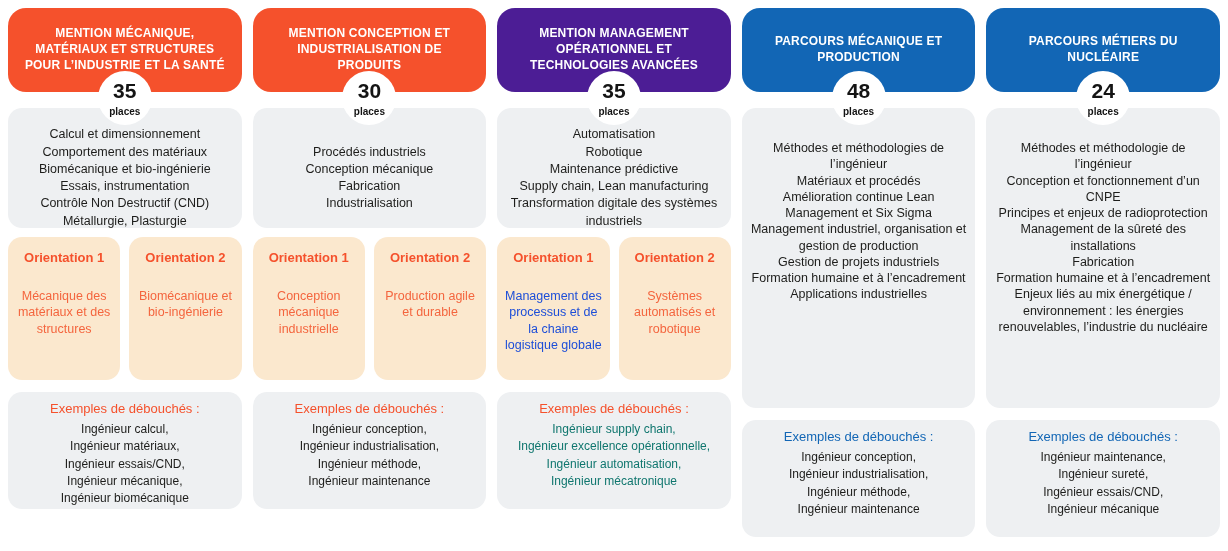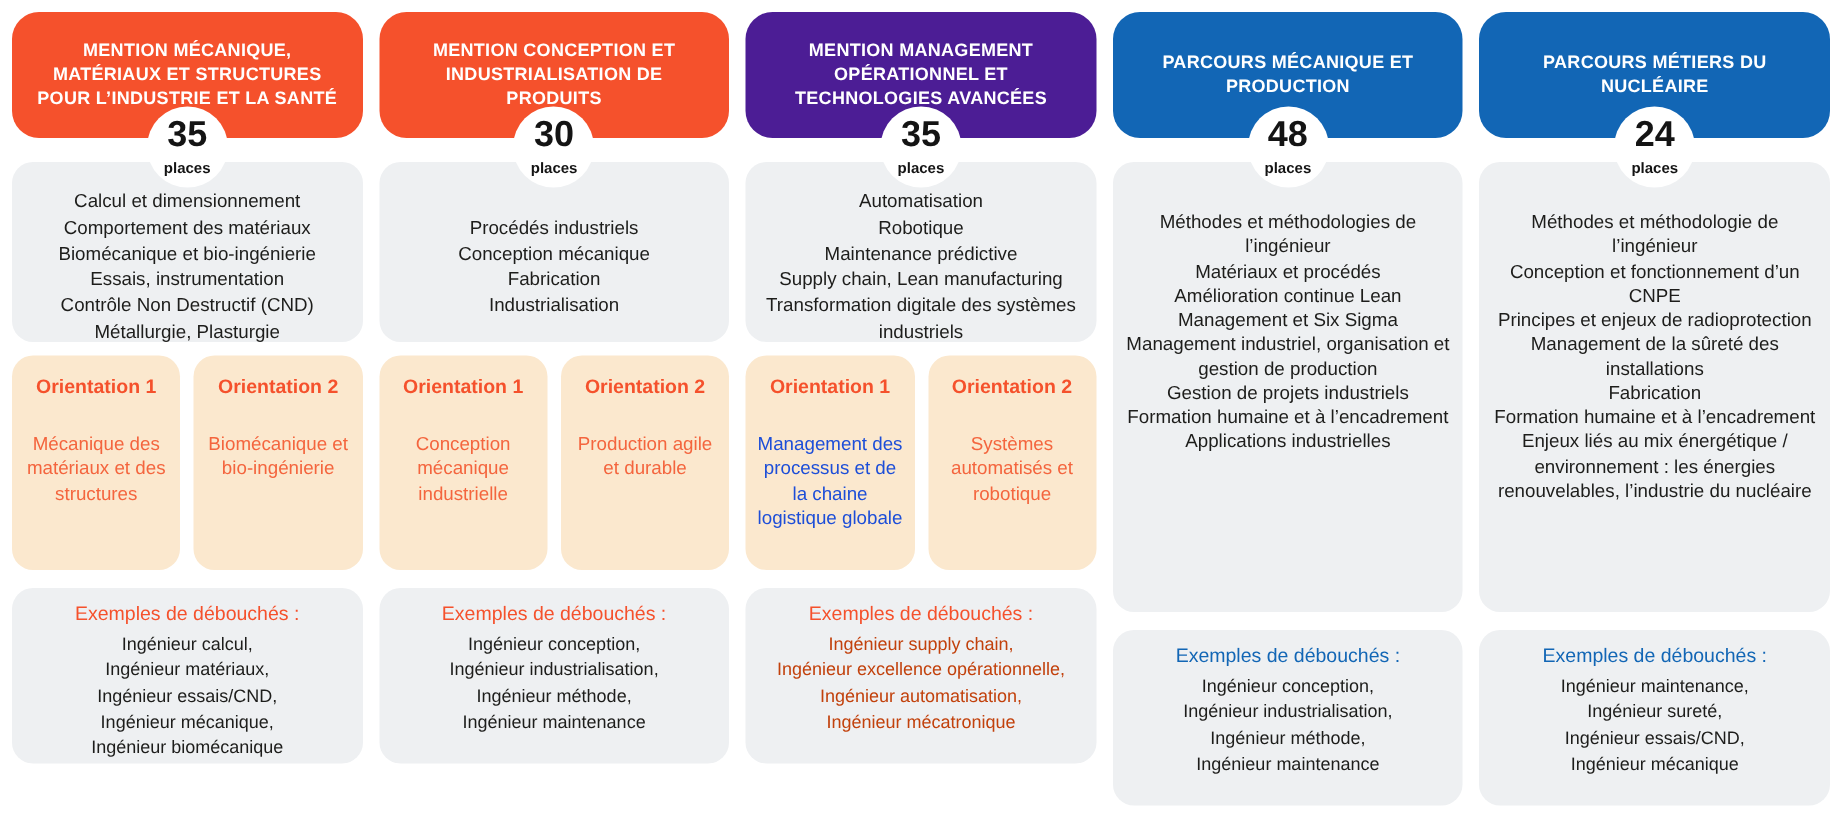--- a/index.html
+++ b/index.html
@@ -18,21 +18,21 @@
     display:flex;align-items:center;justify-content:center;
     color:#fff;text-align:center;padding:0 6px;
   }
   .hdr-title{font-weight:700;font-size:12px;line-height:1.32;letter-spacing:.2px;}
   .badge{
     position:absolute;top:63px;left:50%;transform:translateX(-50%);
     width:54px;height:54px;border-radius:50%;background:#ffffff;z-index:2;
     display:flex;flex-direction:column;align-items:center;justify-content:center;
     color:#141414;
   }
-  .badge-num{font-size:24px;font-weight:700;line-height:1;}
+  .badge-num{font-size:21px;font-weight:700;line-height:1;}
   .badge-lbl{font-size:10px;font-weight:600;line-height:1;margin-top:6px;}
   .topics{
     margin-top:16px;border-radius:14px;box-sizing:border-box;
     padding:28px 8px 8px;display:flex;flex-direction:column;align-items:center;
     justify-content:center;text-align:center;
     font-size:12.5px;line-height:1.38;
   }
   .mention .topics{height:120px;}
   .parcours .topics{height:300px;justify-content:flex-start;padding-top:32px;line-height:1.3;}
   .topic{width:100%;}
@@ -157,21 +157,21 @@
           <div class="orient-label" style="color: rgb(245, 81, 44);">Orientation 1</div>
           <div class="orient-text" style="color: #1d4ed8;">Management des processus et de la chaine logistique globale</div>
         </div>
         <div class="orient" style="background: rgb(251, 232, 206);">
           <div class="orient-label" style="color: rgb(245, 81, 44);">Orientation 2</div>
           <div class="orient-text" style="color: rgb(244, 101, 62);">Systèmes automatisés et robotique</div>
         </div>
       </div>
     <div class="debouches" style="background: rgb(238, 240, 242);">
       <div class="deb-title" style="color: rgb(245, 81, 44);">Exemples de débouchés :</div>
-      <div class="deb-list" style="color: #c2410c;">
+      <div class="deb-list" style="color: #0f766e;">
           <div>Ingénieur supply chain,</div>
           <div>Ingénieur excellence opérationnelle,</div>
           <div>Ingénieur automatisation,</div>
           <div>Ingénieur mécatronique</div>
         </div>
     </div>
   </section>
     <section class="column parcours">
     <header class="hdr" style="background: rgb(18, 102, 181);">
       <div class="hdr-title">

